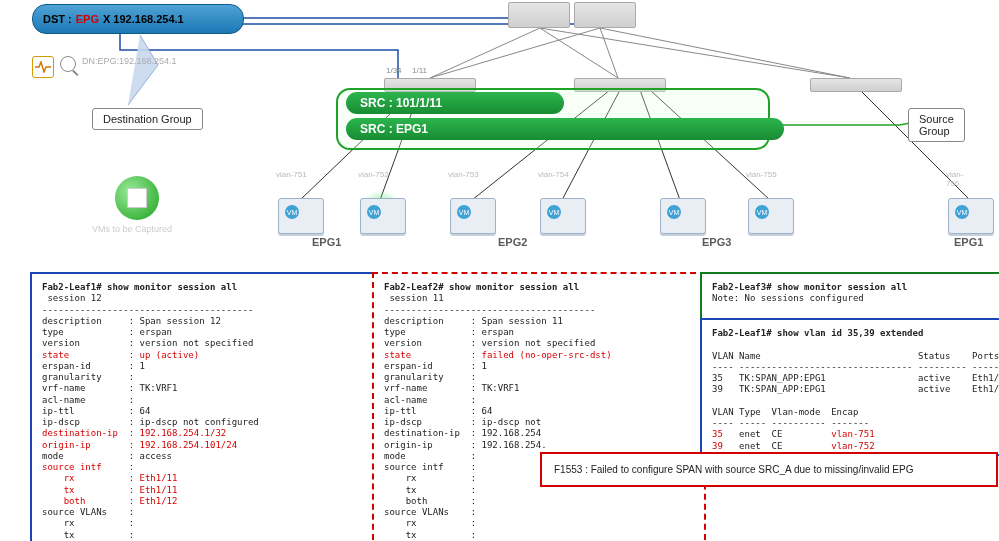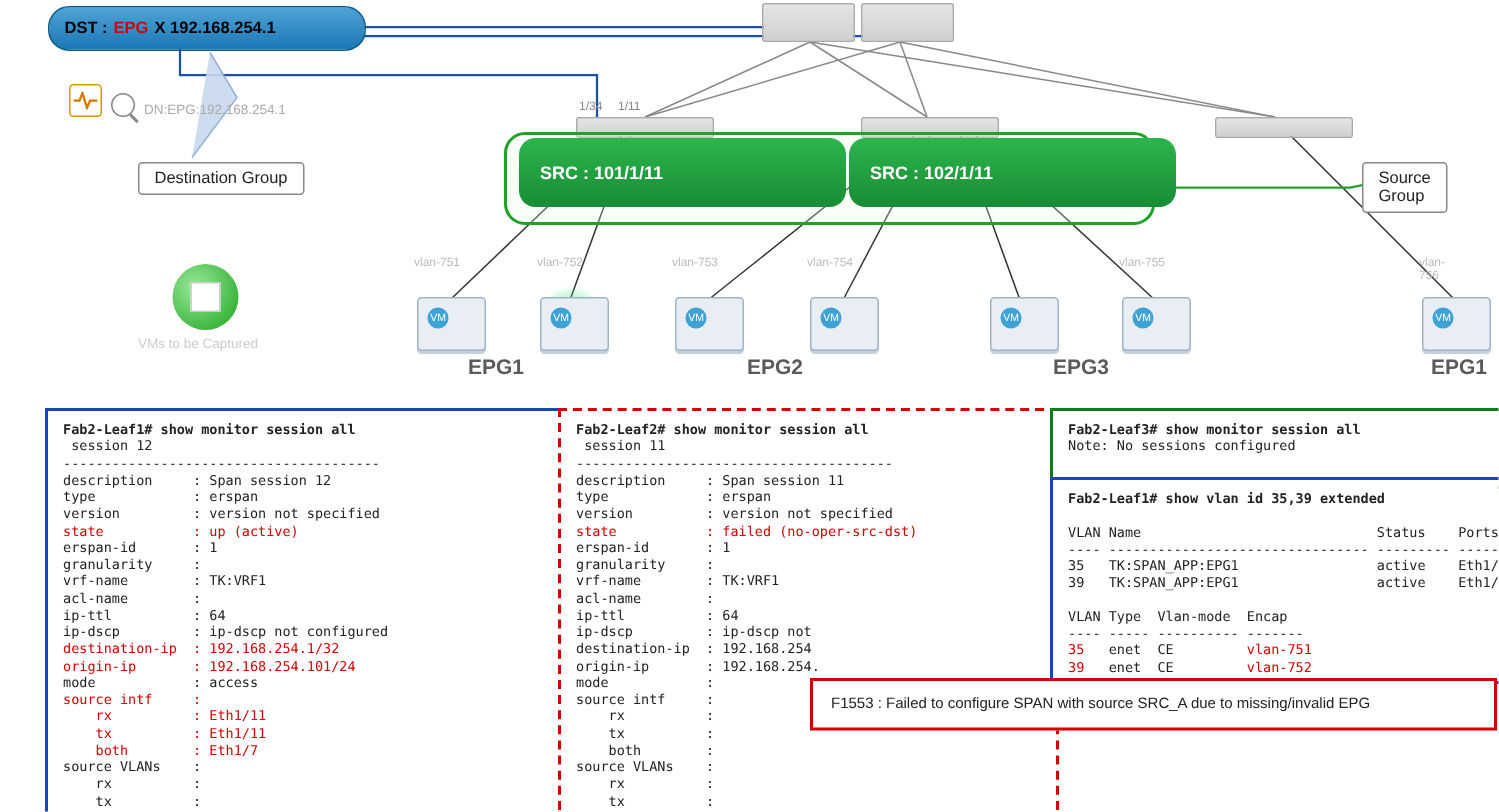--- a/index.html
+++ b/index.html
@@ -1,33 +1,33 @@
 <!DOCTYPE html>
 <html><head>
 <meta charset="utf-8">
 <style>
   html,body{margin:0;padding:0;background:#fff;font-family:Arial,Helvetica,sans-serif;font-size:10px;color:#222}
   .stage{position:relative;width:947px;height:541px}
   svg{position:absolute;top:0;left:0}
   .dst-pill{position:absolute;left:32px;top:4px;width:200px;height:28px;border:1px solid #0b5c8a;border-radius:14px;background:linear-gradient(#4fa3d6,#1c77b4);display:flex;align-items:center;padding-left:10px;color:#000;font-size:11px;font-weight:bold}
   .dst-pill .epg{color:#d40000;margin:0 4px}
-  .dn-row{position:absolute;left:46px;top:56px;display:flex;align-items:flex-end;gap:6px}
+  .dn-row{position:absolute;left:32px;top:56px;display:flex;align-items:flex-start;gap:6px}
   .heartbeat{width:20px;height:20px;border:1px solid #d49b00;border-radius:3px;background:#fff;display:flex;align-items:center;justify-content:center}
   .heartbeat svg{position:static}
   .dn-text{color:#aaa;font-size:9px}
   .callout{position:absolute;padding:4px 10px;border:1px solid #888;border-radius:3px;background:#fff;font-size:11px}
   .src-box{position:absolute;border:2px solid #1fa326;border-radius:14px;background:rgba(225,255,225,.25)}
-  .src-pill{position:absolute;height:22px;border-radius:11px;background:linear-gradient(#2cb54d,#188c33);color:#fff;font-weight:bold;font-size:12px;display:flex;align-items:center;padding:12px 14px}
+  .src-pill{position:absolute;height:22px;border-radius:11px;background:linear-gradient(#2cb54d,#188c33);color:#fff;font-weight:bold;font-size:12px;display:flex;align-items:center;padding:0 14px}
   .vm-green{position:absolute;width:44px;height:44px;border-radius:50%;background:radial-gradient(circle at 35% 35%,#9ae89a,#1aa31a);display:flex;align-items:center;justify-content:center}
   .vm-cube{width:18px;height:18px;background:#fff;border:1px solid #ccc}
   .vm-cap{position:absolute;color:#ccc;font-size:9px}
   .server-box{position:absolute;width:44px;height:34px;background:#e8eef4;border:1px solid #9fb3c8;border-radius:3px;box-shadow:0 2px 0 #c4d0dc}
   .server-box .vm-badge{position:absolute;top:6px;left:6px;width:14px;height:14px;border-radius:50%;background:#3fa2d6;color:#fff;font-size:7px;display:flex;align-items:center;justify-content:center}
   .vm-glow{position:absolute;width:46px;height:46px;border-radius:50%;background:radial-gradient(circle,#54e27a 0%,rgba(84,226,122,0) 70%)}
-  .epg-label{position:absolute;font-size:14px;font-weight:bold;color:#5b5b5b}
+  .epg-label{position:absolute;font-size:11px;font-weight:bold;color:#5b5b5b}
   .vlan-label{position:absolute;font-size:8px;color:#bbb}
   .port-label{position:absolute;font-size:8px;color:#888}
   .spine{position:absolute;width:60px;height:24px;background:linear-gradient(#e5e5e5,#cfcfcf);border:1px solid #aaa;border-radius:2px}
   .leaf{position:absolute;width:90px;height:12px;background:linear-gradient(#e5e5e5,#cfcfcf);border:1px solid #aaa;border-radius:2px}
   .term{position:absolute;background:#fff;font-family:Menlo,Consolas,monospace;font-size:9px;line-height:1.25;padding:8px 10px;white-space:pre}
   .term-blue{border:2px solid #1846b5}
   .term-red{border:2px dashed #d40000}
   .term-green{border:2px solid #0f7d1d}
   .term-blue2{border:2px solid #1846b5}
   .note-box{position:absolute;border:2px solid #d40000;background:#fff;padding:8px 12px;font-size:10px;line-height:1.5}
@@ -99,21 +99,21 @@
 <div class="spine" style="left:574px;top:2px"></div>
 <div class="leaf" style="left:384px;top:78px"></div>
 <div class="leaf" style="left:574px;top:78px"></div>
 <div class="leaf" style="left:810px;top:78px"></div>
 
 <span class="port-label" style="left:386px;top:66px">1/34</span>
 <span class="port-label" style="left:412px;top:66px">1/11</span>
 
 <div class="src-box" style="left:336px;top:88px;width:430px;height:58px"></div>
 <div class="src-pill" style="left:346px;top:92px;width:190px">SRC : 101/1/11</div>
-<div class="src-pill" style="left:566px;top:92px;width:190px">SRC : 102/1/11</div>
+<div class="src-pill" style="left:346px;top:118px;width:410px">SRC : EPG1</div>
 
 <div class="vm-green" style="left:115px;top:176px">
       <div class="vm-cube"></div>
     </div>
 <span class="vm-cap" style="left:92px;top:224px">VMs to be Captured</span>
 
 <div class="vm-glow" style="left:358px;top:190px"></div>
 <div class="server-box" style="left:278px;top:198px">
       <div class="vm-badge">VM</div>
     </div>
@@ -160,21 +160,21 @@
 <span class="">vrf-name        : TK:VRF1</span>
 <span class="">acl-name        : </span>
 <span class="">ip-ttl          : 64</span>
 <span class="">ip-dscp         : ip-dscp not configured</span>
 <span class="red">destination-ip  : 192.168.254.1/32</span>
 <span class="red">origin-ip       : 192.168.254.101/24</span>
 <span class="">mode            : access</span>
 <span class="red">source intf     : </span>
 <span class="red">    rx          : Eth1/11</span>
 <span class="red">    tx          : Eth1/11</span>
-<span class="red">    both        : Eth1/7</span>
+<span class="red">    both        : Eth1/12</span>
 <span class="">source VLANs    : </span>
 <span class="">    rx          : </span>
 <span class="">    tx          : </span>
 <span class="">    both        : </span>
 
 </div>
 
 <div class="term term-red" style="left:372px;top:272px;width:310px;height:258px" id="term2"><b>Fab2-Leaf2# show monitor session all</b>
  session 11
 ---------------------------------------

